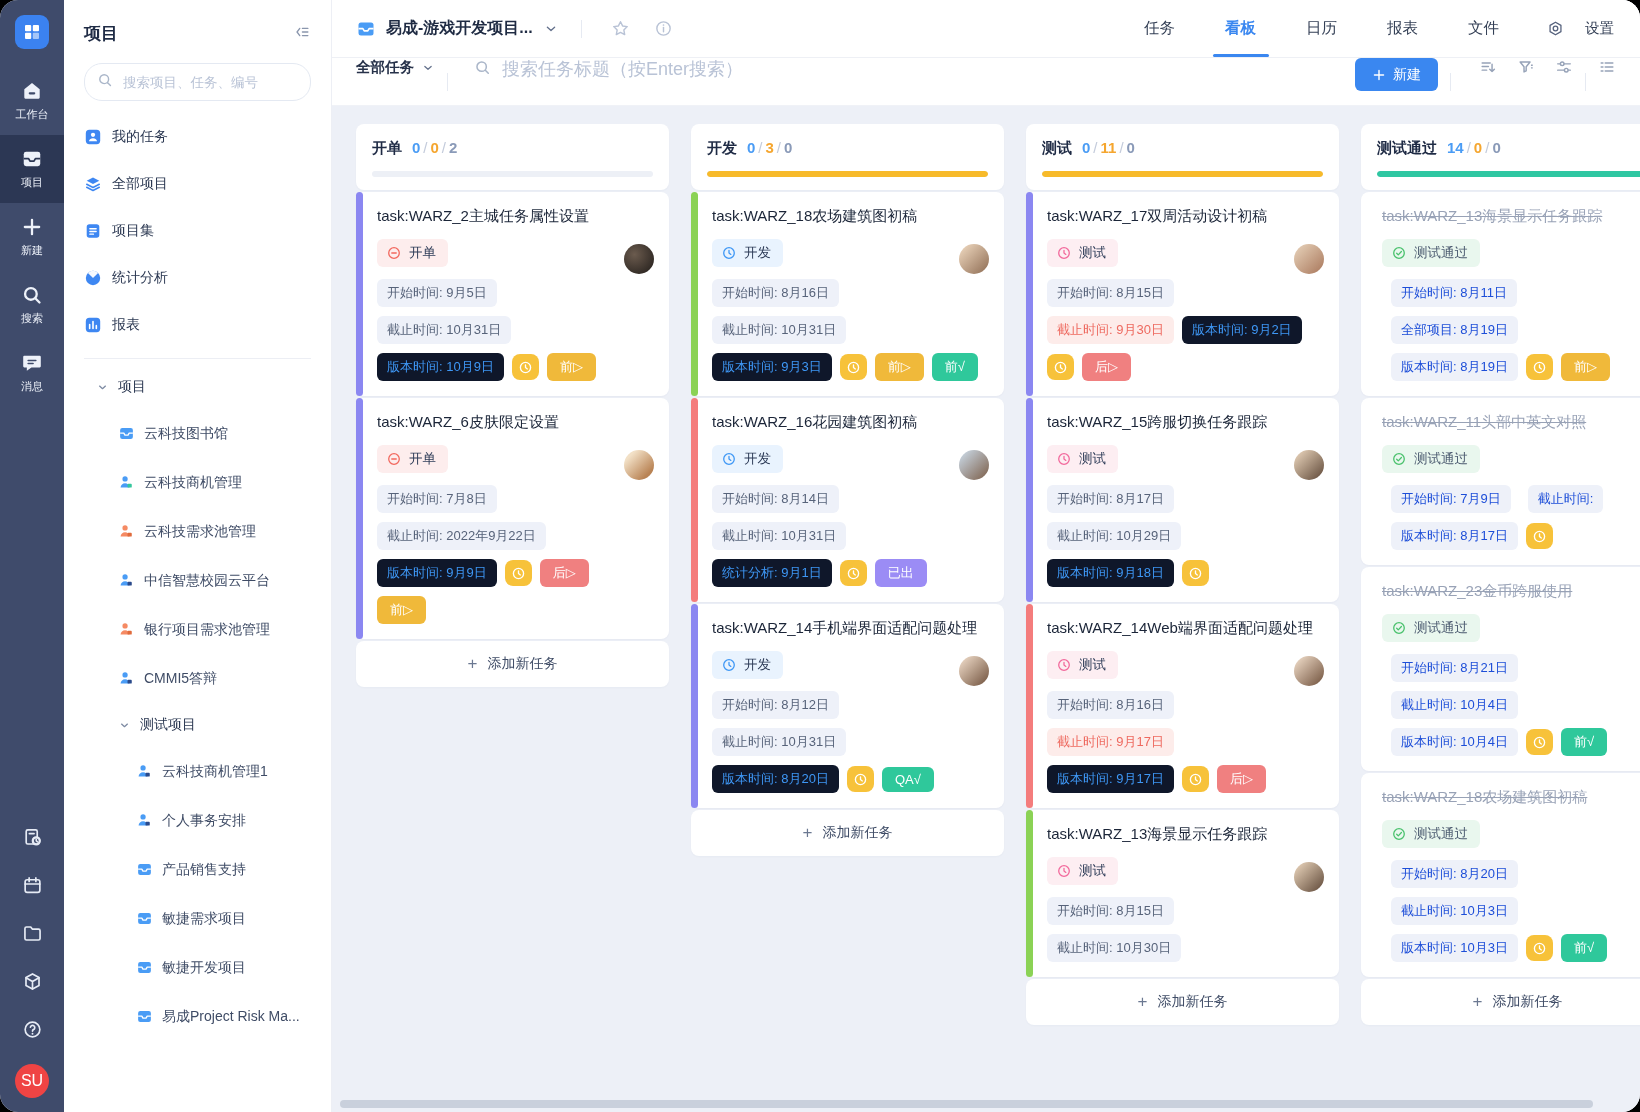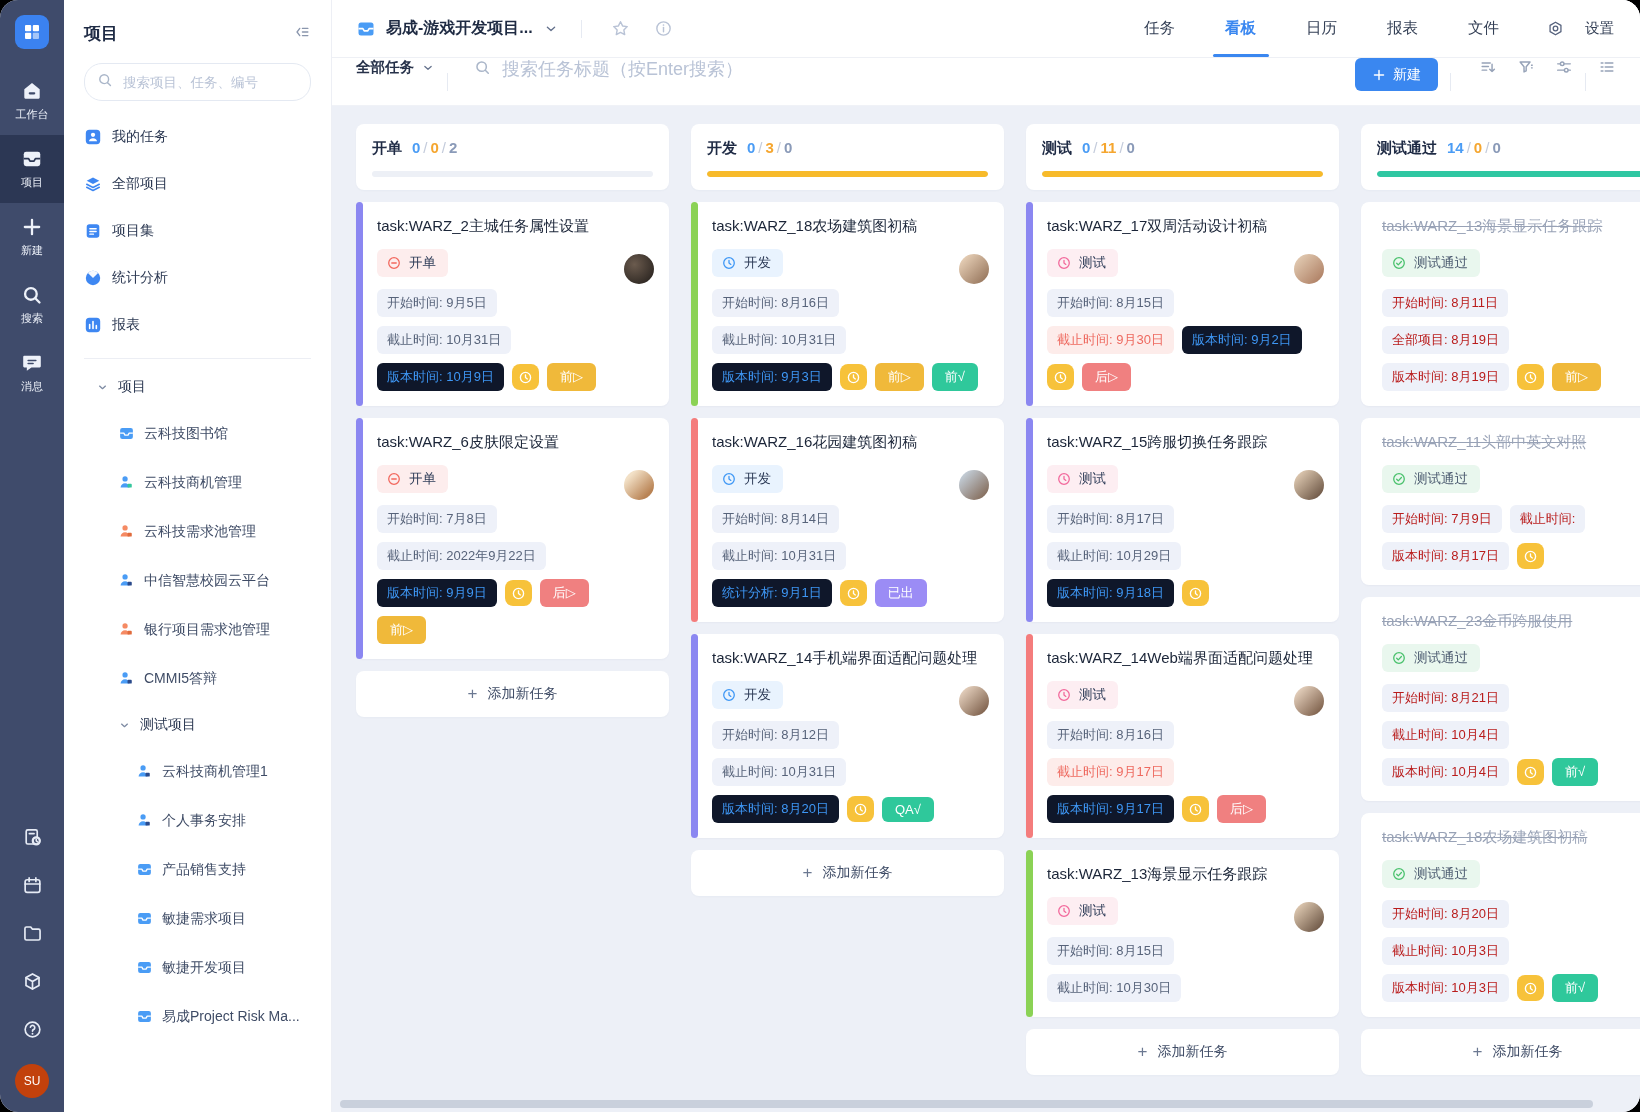--- a/index.html
+++ b/index.html
@@ -12,21 +12,21 @@
   .rail .logo{width:34px;height:34px;border-radius:9px;background:#3b82f0;margin:15px 0 18px;
               display:flex;align-items:center;justify-content:center;}
   .rail-item{width:64px;padding:13px 0;display:flex;flex-direction:column;align-items:center;gap:5px;
              color:#eef2fa;cursor:pointer;}
   .rail-item .lbl{font-size:11px;}
   .rail-item.active{background:#2c3754;}
   .rail-item svg{width:22px;height:22px;}
   .rail-spacer{flex:1;}
   .rail-bottom{display:flex;flex-direction:column;align-items:center;gap:27px;color:#e6ebf5;margin-bottom:20px;}
   .rail-bottom svg{width:21px;height:21px;display:block;}
-  .rail-avatar{width:34px;height:34px;border-radius:50%;background:#c2410c;color:#fff;font-size:12px;
+  .rail-avatar{width:34px;height:34px;border-radius:50%;background:#ef4444;color:#fff;font-size:16px;
                display:flex;align-items:center;justify-content:center;margin:4px 0 14px;text-align:center;}
 
   
   .sidebar{width:268px;flex:none;background:#fff;border-right:1px solid #edeff5;
            padding:22px 20px 0;box-sizing:border-box;overflow:hidden;}
   .side-head{display:flex;align-items:center;justify-content:space-between;}
   .side-title{font-size:17px;font-weight:700;color:#1f2b45;}
   .collapse{color:#8a96ad;}
   .side-search{margin-top:18px;height:36px;border:1px solid #e4e9f2;border-radius:18px;display:flex;
                align-items:center;padding:0 12px;gap:8px;color:#aab6c9;}
@@ -70,21 +70,21 @@
   .tsearch input{border:none;outline:none;font-size:18px;width:320px;color:#33405c;background:transparent;font-family:inherit;}
   .tsearch input::placeholder{color:#b9c3d6;}
   .new-btn{background:#3a87f0;color:#fff;border:none;border-radius:6px;height:33px;padding:0 17px;
            font-size:14px;display:flex;align-items:center;gap:7px;cursor:pointer;font-family:inherit;}
   .t-icons{display:flex;align-items:center;gap:20px;color:#97a3b8;margin-left:16px;}
   .t-icons svg{width:18px;height:18px;display:block;cursor:pointer;}
 
   
   .board{flex:1;position:relative;overflow:hidden;padding:18px 0 0 24px;display:flex;gap:22px;
          align-items:flex-start;}
-  .col{width:313px;flex:none;display:flex;flex-direction:column;gap:12px;}
+  .col{width:313px;flex:none;display:flex;flex-direction:column;gap:2px;}
   .col-head{background:#fff;border-radius:8px;padding:15px 16px 13px;box-shadow:0 1px 2px rgba(40,60,100,.03);}
   .col-head .trow{display:flex;align-items:baseline;gap:10px;}
   .col-title{font-size:15px;font-weight:700;color:#1f2b45;}
   .counts{font-size:15px;font-weight:600;display:flex;gap:3px;}
   .counts .sl{color:#c3cbdb;font-weight:400;}
   .n0{color:#4a9cf5;} .n1{color:#f5a62f;} .n2{color:#8a9ab8;}
   .bar{margin-top:13px;height:6px;border-radius:3px;background:#edf0f6;overflow:hidden;}
   .bar .fill{height:100%;border-radius:3px;width:100%;}
   .fill.yellow{background:#f7ba2a;} .fill.green{background:#2fc7a2;} .fill.empty{width:0;}
 
@@ -108,21 +108,21 @@
   .av3{background:linear-gradient(135deg,#f3ddc4,#8d6b52);}
   .av4{background:linear-gradient(135deg,#cfe0ef,#7a5c46);}
   .av5{background:linear-gradient(135deg,#f6e3d0,#6e4f3a);}
   .av6{background:linear-gradient(135deg,#e9d5bd,#a8765a);}
   .av7{background:linear-gradient(135deg,#f0dbc2,#5d4636);}
   .crow{display:flex;align-items:center;gap:8px;margin-bottom:9px;}
   .crow:last-child{margin-bottom:0;}
   .chip{padding:5px 10px;border-radius:6px;font-size:13px;background:#eef1f9;color:#57637a;white-space:nowrap;}
   .chip.blue{background:#0f172a;color:#3e97f5;}
   .chip.red{background:#fdecea;color:#ee695f;}
-  .chip.muted{background:#eef1f9;color:#b91c1c;}
+  .chip.muted{background:#eef1f9;color:#1d4ed8;margin-left:9px;}
   .clockb{width:27px;height:26px;border-radius:8px;background:#f7c23a;display:inline-flex;
           align-items:center;justify-content:center;color:#fff;flex:none;}
   .clockb svg{width:15px;height:15px;}
   .rtag{padding:5px 13px;border-radius:6px;font-size:13px;color:#fff;font-weight:500;white-space:nowrap;}
   .rtag.yellow{background:#f0b93a;} .rtag.red{background:#f08080;}
   .rtag.green{background:#2fc89b;} .rtag.purple{background:#9b8cf5;}
 
   .addbtn{background:#fff;border-radius:8px;height:46px;display:flex;align-items:center;justify-content:center;
           gap:10px;color:#3f4c66;font-size:14px;cursor:pointer;box-shadow:0 1px 2px rgba(40,60,100,.03);}
   .addbtn .plus{color:#6b7891;font-size:17px;}

